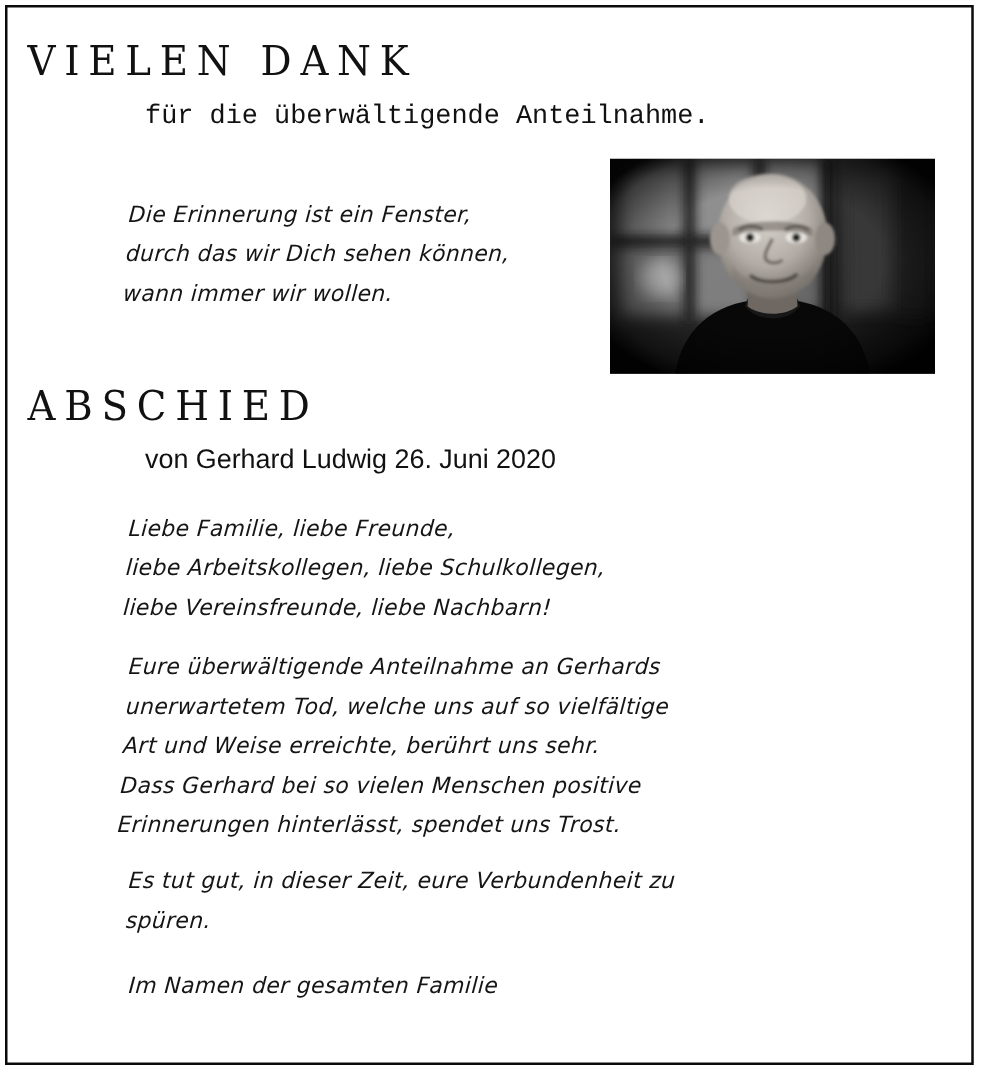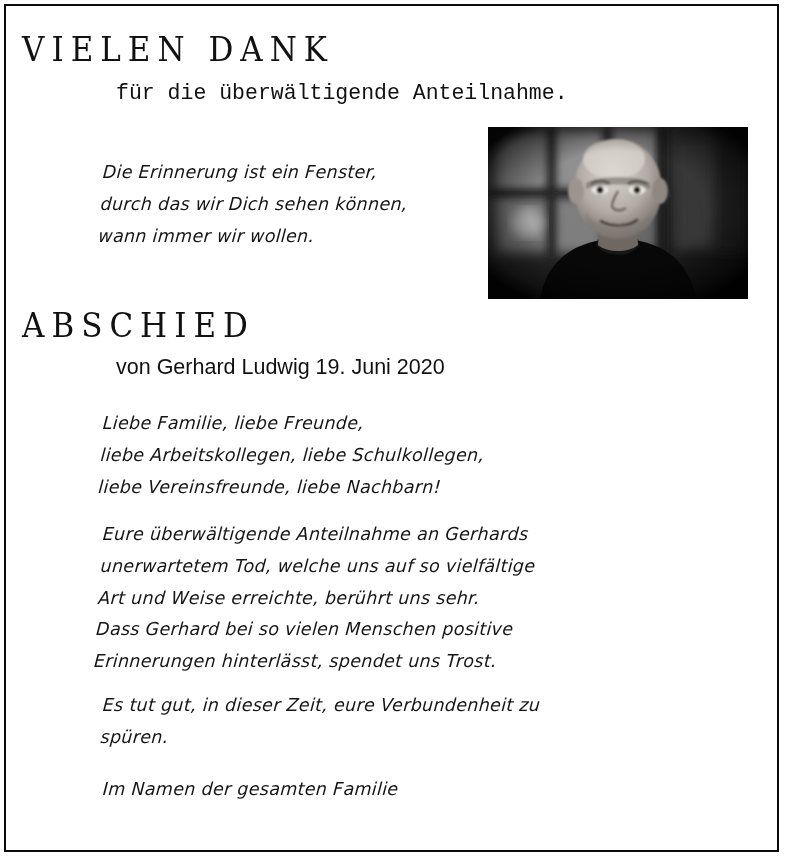--- a/index.html
+++ b/index.html
@@ -194,21 +194,21 @@
 
           <path d="M 98 84 C 104 104 156 104 163 84 L 163 96 C 156 112 104 112 98 96 Z" fill="#7d766f" opacity="0.45"></path>
         </g>
 
         <rect x="0" y="0" width="260" height="172" fill="url(#vig)"></rect>
       </svg>
     </div>
 
     <div class="display-heading" id="heading-abschied">ABSCHIED</div>
 
-    <div class="sans-line" id="name-line">von Gerhard Ludwig 19. Juni 2020</div>
+    <div class="sans-line" id="name-line">von Gerhard Ludwig 26. Juni 2020</div>
 
     <div class="hand-block" id="salutation-block">Liebe Familie, liebe Freunde,
 liebe Arbeitskollegen, liebe Schulkollegen,
 liebe Vereinsfreunde, liebe Nachbarn!</div>
 
     <div class="hand-block" id="body-block">Eure überwältigende Anteilnahme an Gerhards
 unerwartetem Tod, welche uns auf so vielfältige
 Art und Weise erreichte, berührt uns sehr.
 Dass Gerhard bei so vielen Menschen positive
 Erinnerungen hinterlässt, spendet uns Trost.</div>

